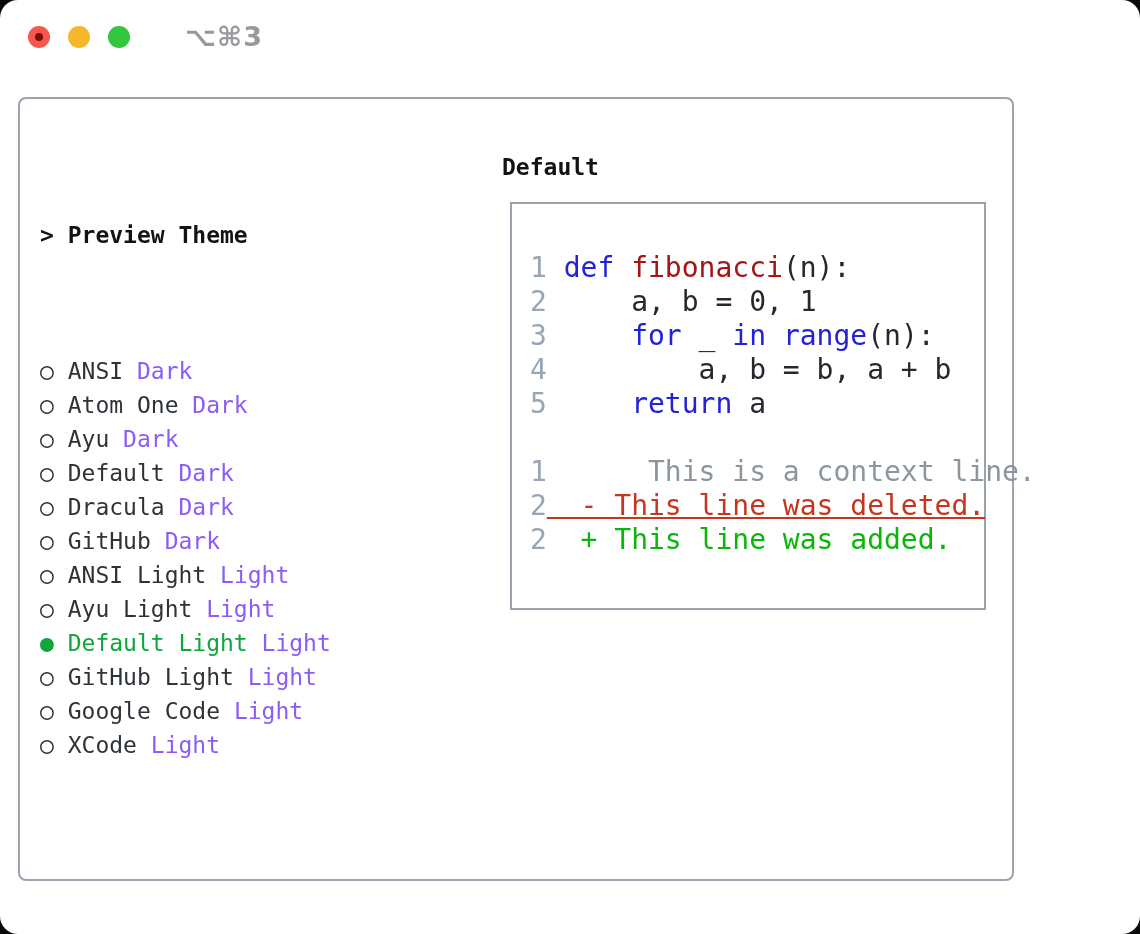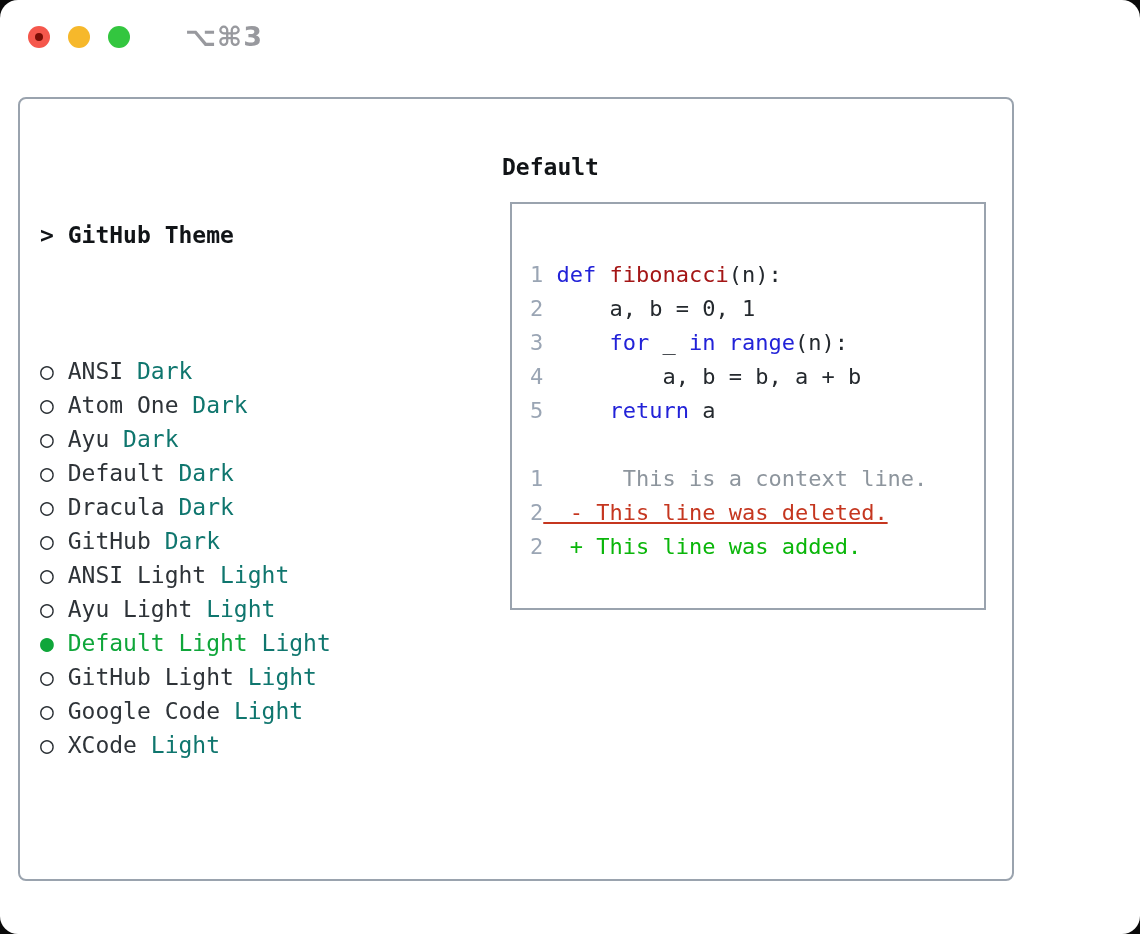--- a/index.html
+++ b/index.html
@@ -21,33 +21,33 @@
     font-family:"DejaVu Sans",sans-serif;letter-spacing:1px;line-height:24px;
   }
   
   .panel{
     position:absolute;left:18px;top:97px;width:996px;height:784px;
     border:2px solid #9aa3ae;border-radius:8px;box-sizing:border-box;background:#fff;
   }
   .left-col{position:absolute;left:20px;top:51px;font-size:23px;line-height:34px;white-space:pre;}
   .row{height:34px;}
   .ink{color:#2e3338;}
-  .dim{color:#0f766e;}
+  .dim{color:#8b5cf6;}
   .sel{color:#0fa63a;}
   .bold{font-weight:bold;color:#111417;}
   
   .preview-title{
     position:absolute;left:482px;top:51px;font-size:23px;line-height:34px;
     font-weight:bold;color:#111417;white-space:pre;
   }
   .preview-box{
     position:absolute;left:490px;top:103px;width:476px;height:408px;
     border:2px solid #9aa3ae;box-sizing:border-box;background:#fff;
   }
-  .code{position:absolute;left:18px;top:54px;font-size:22px;line-height:34px;white-space:pre;}
+  .code{position:absolute;left:18px;top:47px;font-size:28px;line-height:34px;white-space:pre;}
   .crow{height:34px;}
   .c-ln{color:#9aa5b4;}
   .c-kw{color:#2222d8;}
   .c-fn{color:#a41616;}
   .c-pl{color:#24292e;}
   .c-ctx{color:#8d959d;text-align:right;}
   .c-del{color:#c5361f;text-decoration:underline;}
   .c-add{color:#0ab60a;}
 </style>
 </head>
@@ -60,21 +60,21 @@
         <span class="tl-dot" style="background: rgb(122, 14, 6);"></span>
       </span>
     <span class="tl" style="background: rgb(246, 184, 43);"></span>
     <span class="tl" style="background: rgb(51, 198, 63);"></span>
     <span class="shortcut">⌥⌘3</span>
   </div>
 
   <div class="panel">
 
     <div class="left-col">
-      <div class="row"><span class="bold">&gt; </span><span class="bold">GitHub Theme</span></div>
+      <div class="row"><span class="bold">&gt; </span><span class="bold">Preview Theme</span></div>
 
       <div id="theme-list"><div class="row"><span class="ink">○ </span><span class="ink">ANSI</span><span class="dim"> Dark</span></div><div class="row"><span class="ink">○ </span><span class="ink">Atom One</span><span class="dim"> Dark</span></div><div class="row"><span class="ink">○ </span><span class="ink">Ayu</span><span class="dim"> Dark</span></div><div class="row"><span class="ink">○ </span><span class="ink">Default</span><span class="dim"> Dark</span></div><div class="row"><span class="ink">○ </span><span class="ink">Dracula</span><span class="dim"> Dark</span></div><div class="row"><span class="ink">○ </span><span class="ink">GitHub</span><span class="dim"> Dark</span></div><div class="row"><span class="ink">○ </span><span class="ink">ANSI Light</span><span class="dim"> Light</span></div><div class="row"><span class="ink">○ </span><span class="ink">Ayu Light</span><span class="dim"> Light</span></div><div class="row"><span class="sel">● </span><span class="sel">Default Light</span><span class="dim"> Light</span></div><div class="row"><span class="ink">○ </span><span class="ink">GitHub Light</span><span class="dim"> Light</span></div><div class="row"><span class="ink">○ </span><span class="ink">Google Code</span><span class="dim"> Light</span></div><div class="row"><span class="ink">○ </span><span class="ink">XCode</span><span class="dim"> Light</span></div></div>
 
       <div class="row"></div>
       
 
       
 
       
       

